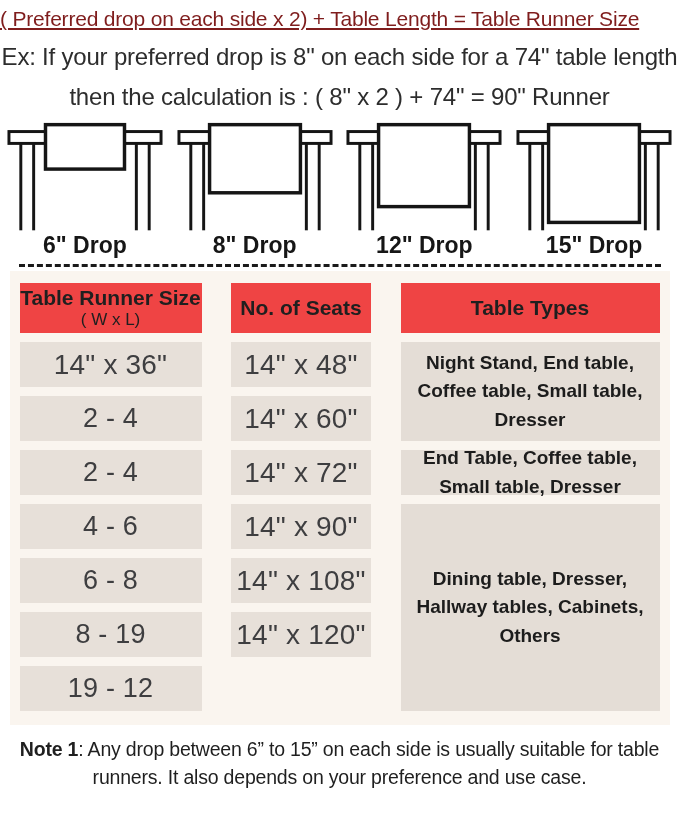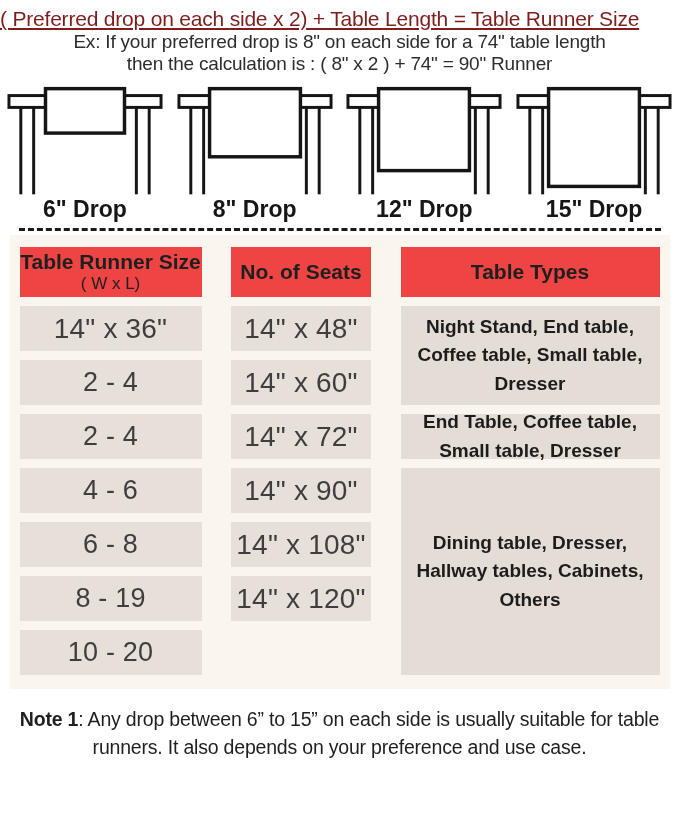--- a/index.html
+++ b/index.html
@@ -24,23 +24,23 @@
   .formula {
     text-align: left;
     font-size: 21px;
     color: #7f1d1d;
     margin-top: 7px;
     letter-spacing: -0.2px;
     text-decoration: underline;
   }
   .example-line {
     text-align: center;
-    font-size: 19px;
+    font-size: 24px;
     color: #2d2d2d;
-    margin-top: 0;
+    margin-top: 12px;
     letter-spacing: -0.2px;
   }
 
   .illustrations {
     display: flex;
     margin-top: 10px;
     height: 110px;
   }
   .ill-cell { flex: 1; display: flex; justify-content: center; align-items: flex-start; }
 
@@ -101,21 +101,21 @@
     font-weight: 700;
     color: #1c1c1c;
     line-height: 1.5;
     padding: 8px 14px;
   }
   .span-a { grid-column: 3; grid-row: 2 / span 2; }
   .span-b { grid-column: 3; grid-row: 4; }
   .span-c { grid-column: 3; grid-row: 5 / span 4; }
 
   .notes {
-    margin: 17px auto 0 auto;
+    margin: 11px auto 0 auto;
     width: 674px;
     text-align: center;
     font-size: 19.5px;
     line-height: 1.42;
     color: #1f1f1f;
     letter-spacing: -0.2px;
   }
   .notes b { font-weight: 700; }
   .note2 { margin-top: 1px; }
 </style>
@@ -209,21 +209,21 @@
       <div class="cell data-cell seats-cell">4 - 6</div>
       <div class="cell types-cell span-c">Dining table, Dresser, Hallway tables, Cabinets, Others</div>
 
       <div class="cell data-cell">14" x 90"</div>
       <div class="cell data-cell seats-cell">6 - 8</div>
 
       <div class="cell data-cell">14" x 108"</div>
       <div class="cell data-cell seats-cell">8 - 19</div>
 
       <div class="cell data-cell">14" x 120"</div>
-      <div class="cell data-cell seats-cell">10 - 20</div>
+      <div class="cell data-cell seats-cell">19 - 12</div>
 
     </div>
   </div>
 
   <div class="notes">
     <div class="note1"><b>Note 1</b><span>: Any drop between 6” to 15” on each side is usually suitable for table runners. It also depends on your preference and use case.</span></div>
     <div class="note2"></div>
   </div>
 
 </div>

